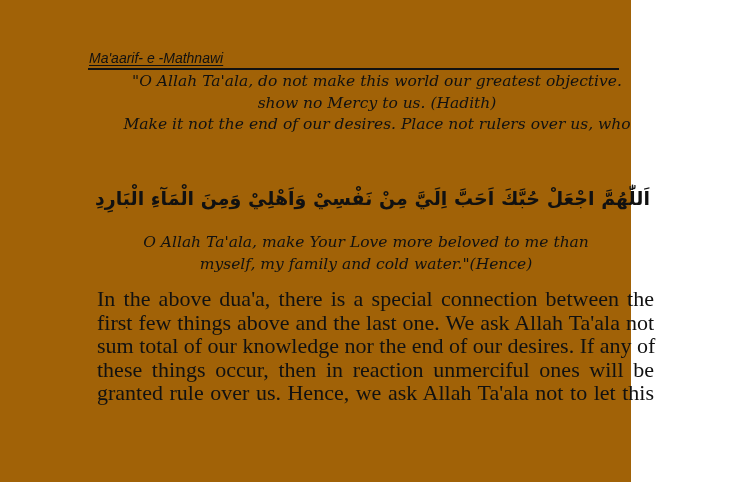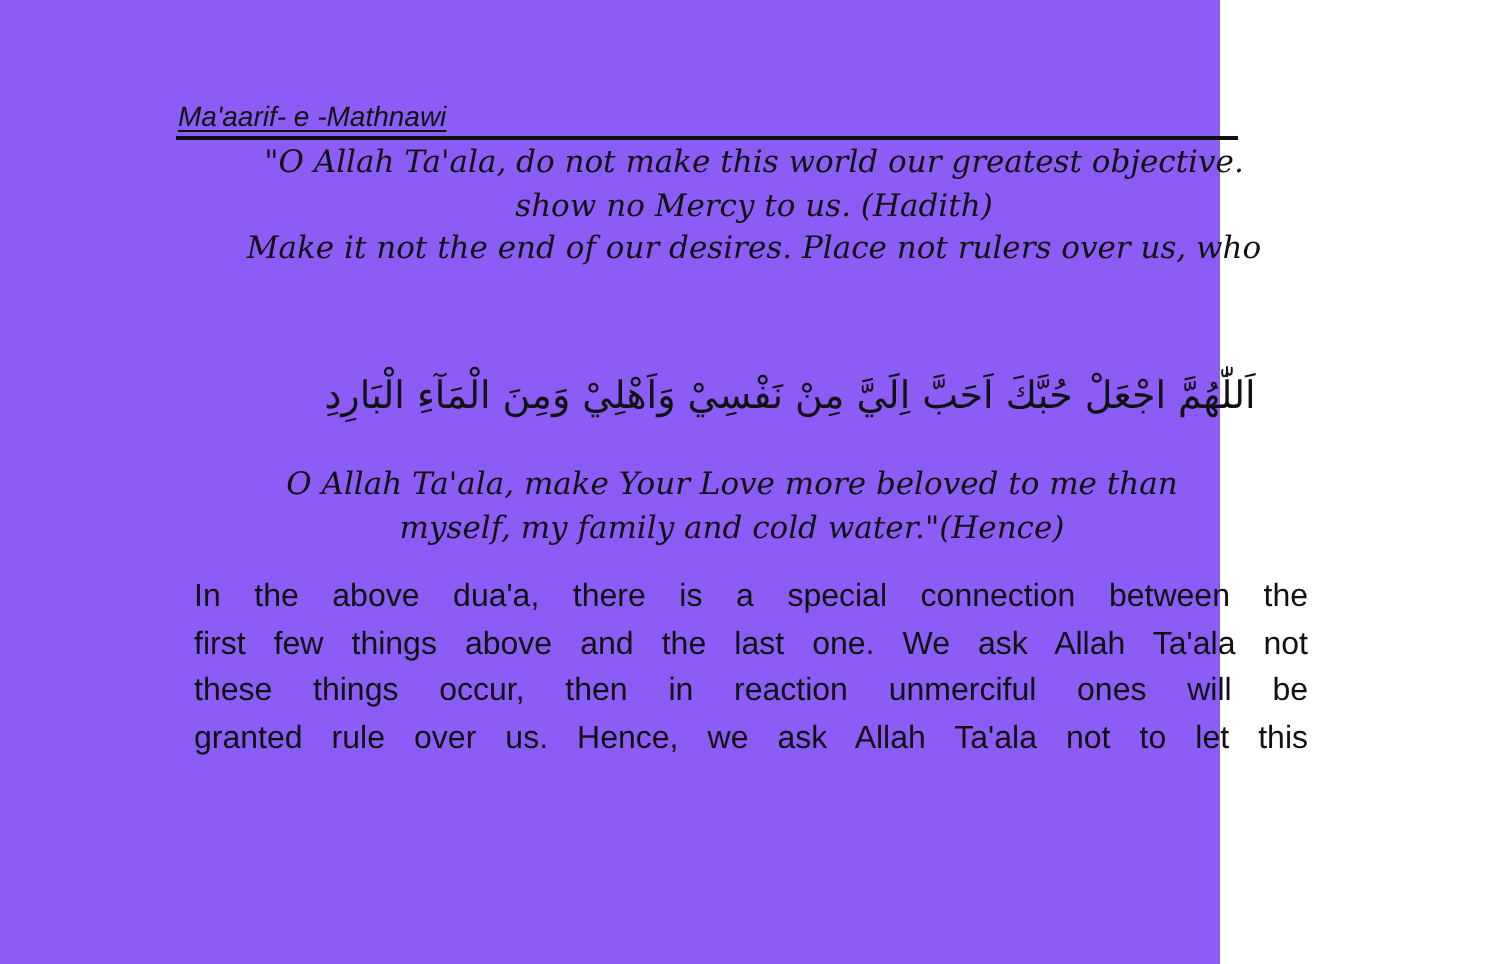--- a/index.html
+++ b/index.html
@@ -11,21 +11,22 @@
       width: 750px;
       height: 482px;
       position: relative;
       overflow: hidden;
       color: #111111;
     }
     .page {
       position: absolute;
       left: 0; top: 0;
       width: 610px; height: 482px;
-      background: #8b5cf6;
+      background: #a16207;
+      padding-left: 21px;
     }
     .running-header {
       position: absolute;
       left: 89px;
       top: 50px;
       font-family: "Liberation Sans", "DejaVu Sans", sans-serif;
       font-style: italic;
       font-size: 14px;
       line-height: 16px;
       color: #111;
@@ -57,36 +58,36 @@
     .arabic {
       position: absolute;
       left: 140px;
       top: 183px;
       width: 510px;
       text-align: center;
       direction: rtl;
       font-family: "DejaVu Sans", sans-serif;
       font-size: 19px;
       line-height: 30px;
-      font-weight: normal;
+      font-weight: bold;
       color: #111;
       white-space: nowrap;
     }
     .quote-bottom {
       top: 232px;
       left: 96px;
       width: 540px;
     }
     .body-paragraph {
       position: absolute;
       left: 97px;
       top: 287px;
       width: 557px;
-      font-family: Liberation Sans, sans-serif;
-      font-size: 16px;
+      font-family: Liberation Serif, serif;
+      font-size: 22px;
       line-height: 23.6px;
       color: #111;
       text-align: justify;
     }
     .body-line {
       display: block;
       text-align: justify;
       text-align-last: justify;
       white-space: nowrap;
     }
@@ -111,17 +112,18 @@
   <div class="arabic">اَللّٰهُمَّ اجْعَلْ حُبَّكَ اَحَبَّ اِلَيَّ مِنْ نَفْسِيْ وَاَهْلِيْ وَمِنَ الْمَآءِ الْبَارِدِ</div>
 
   <div class="quote-block quote-bottom">
     <span class="quote-line">O Allah Ta'ala, make Your Love more beloved to me than</span>
     <span class="quote-line">myself, my family and cold water."(Hence)</span>
   </div>
 
   <div class="body-paragraph">
     <span class="body-line">In the above dua'a, there is a special connection between the</span>
     <span class="body-line">first few things above and the last one. We ask Allah Ta'ala not</span>
+    <span class="body-line">sum total of our knowledge nor the end of our desires. If any of</span>
     <span class="body-line">these things occur, then in reaction unmerciful ones will be</span>
     <span class="body-line">granted rule over us. Hence, we ask Allah Ta'ala not to let this</span>
   </div>
 
 </div>
 
 </body></html>

